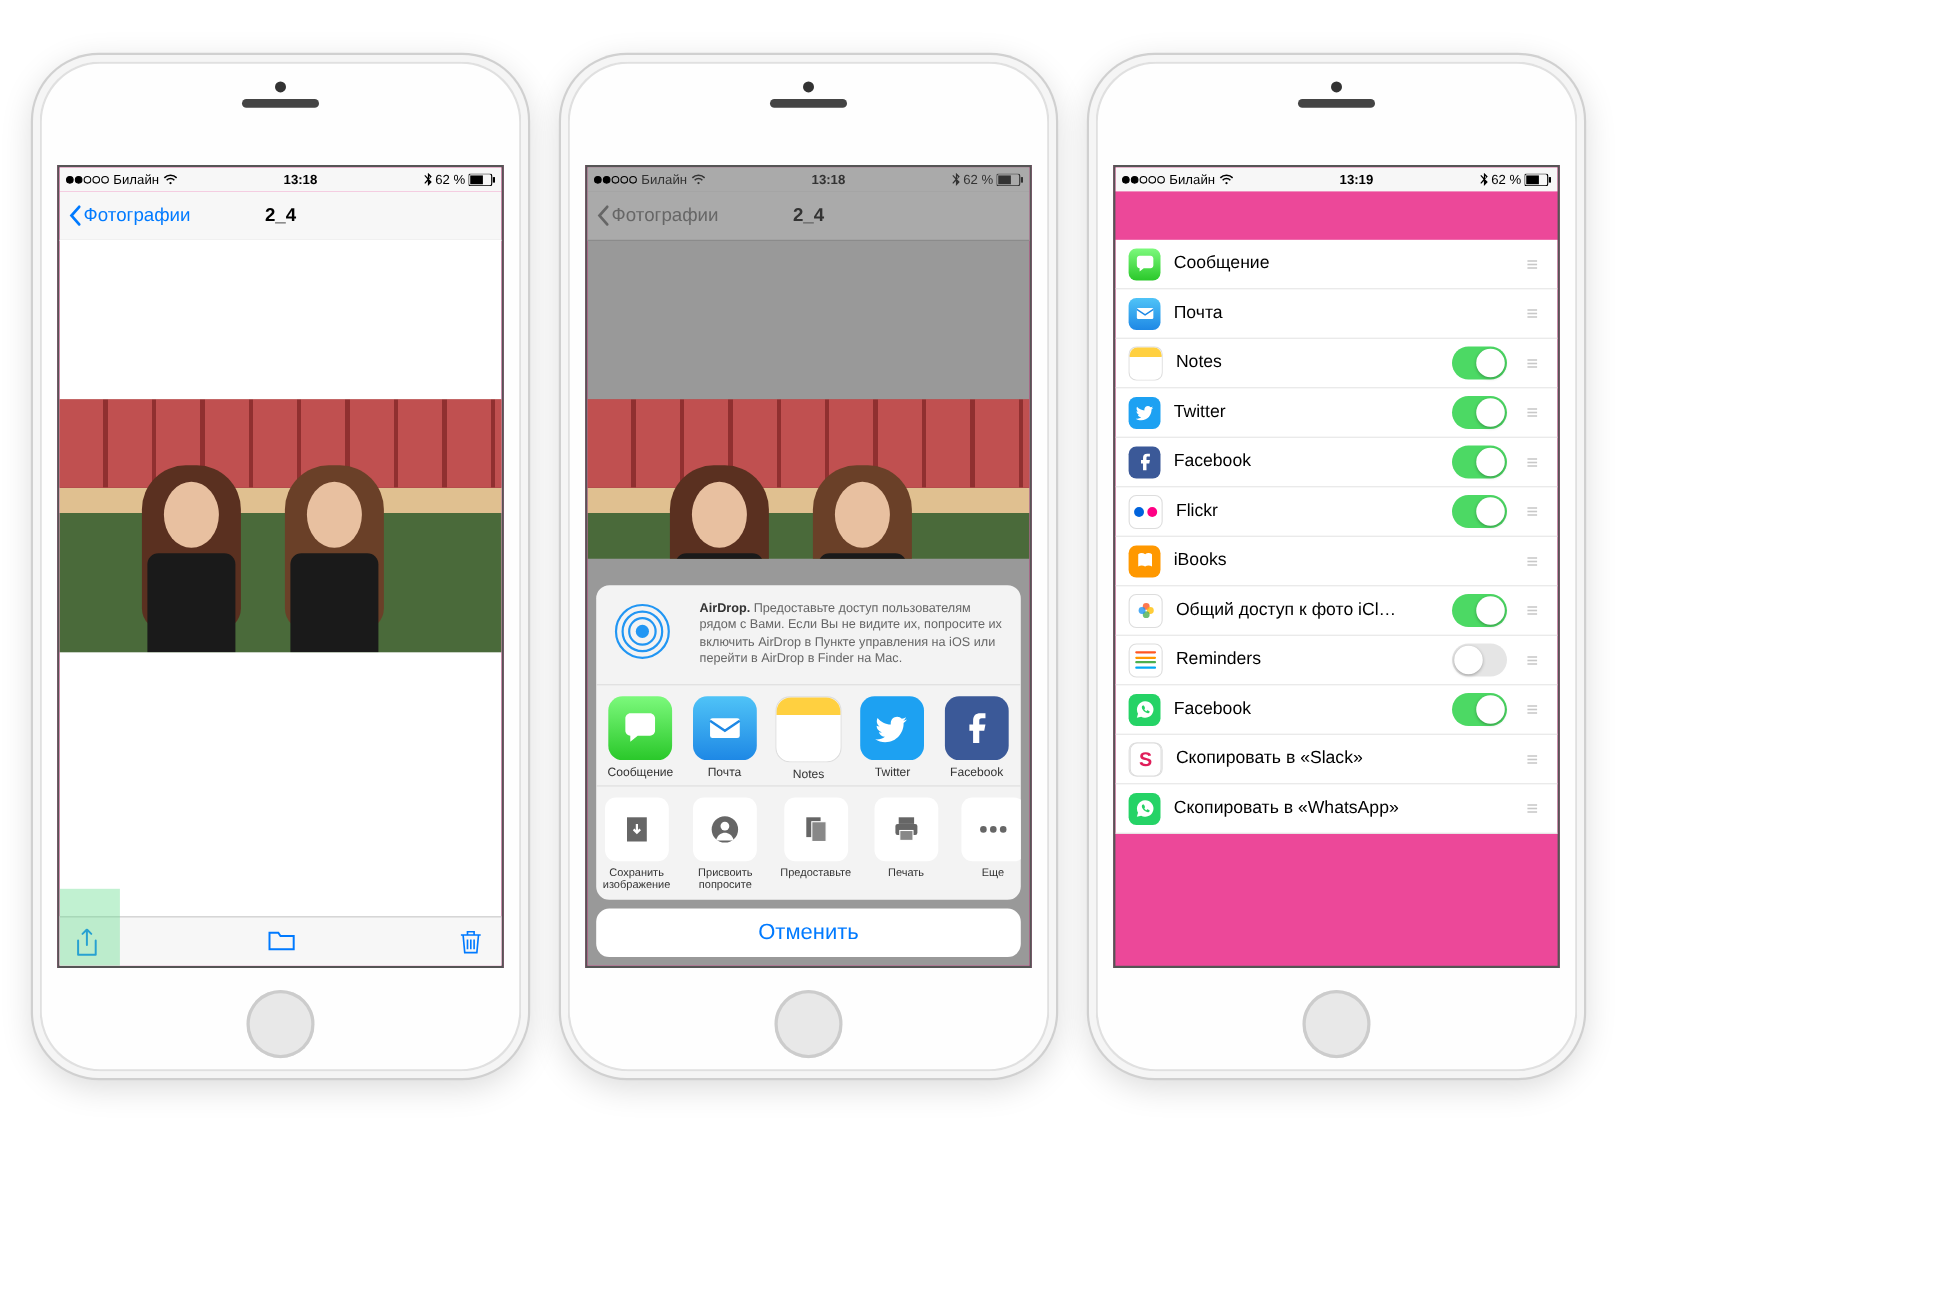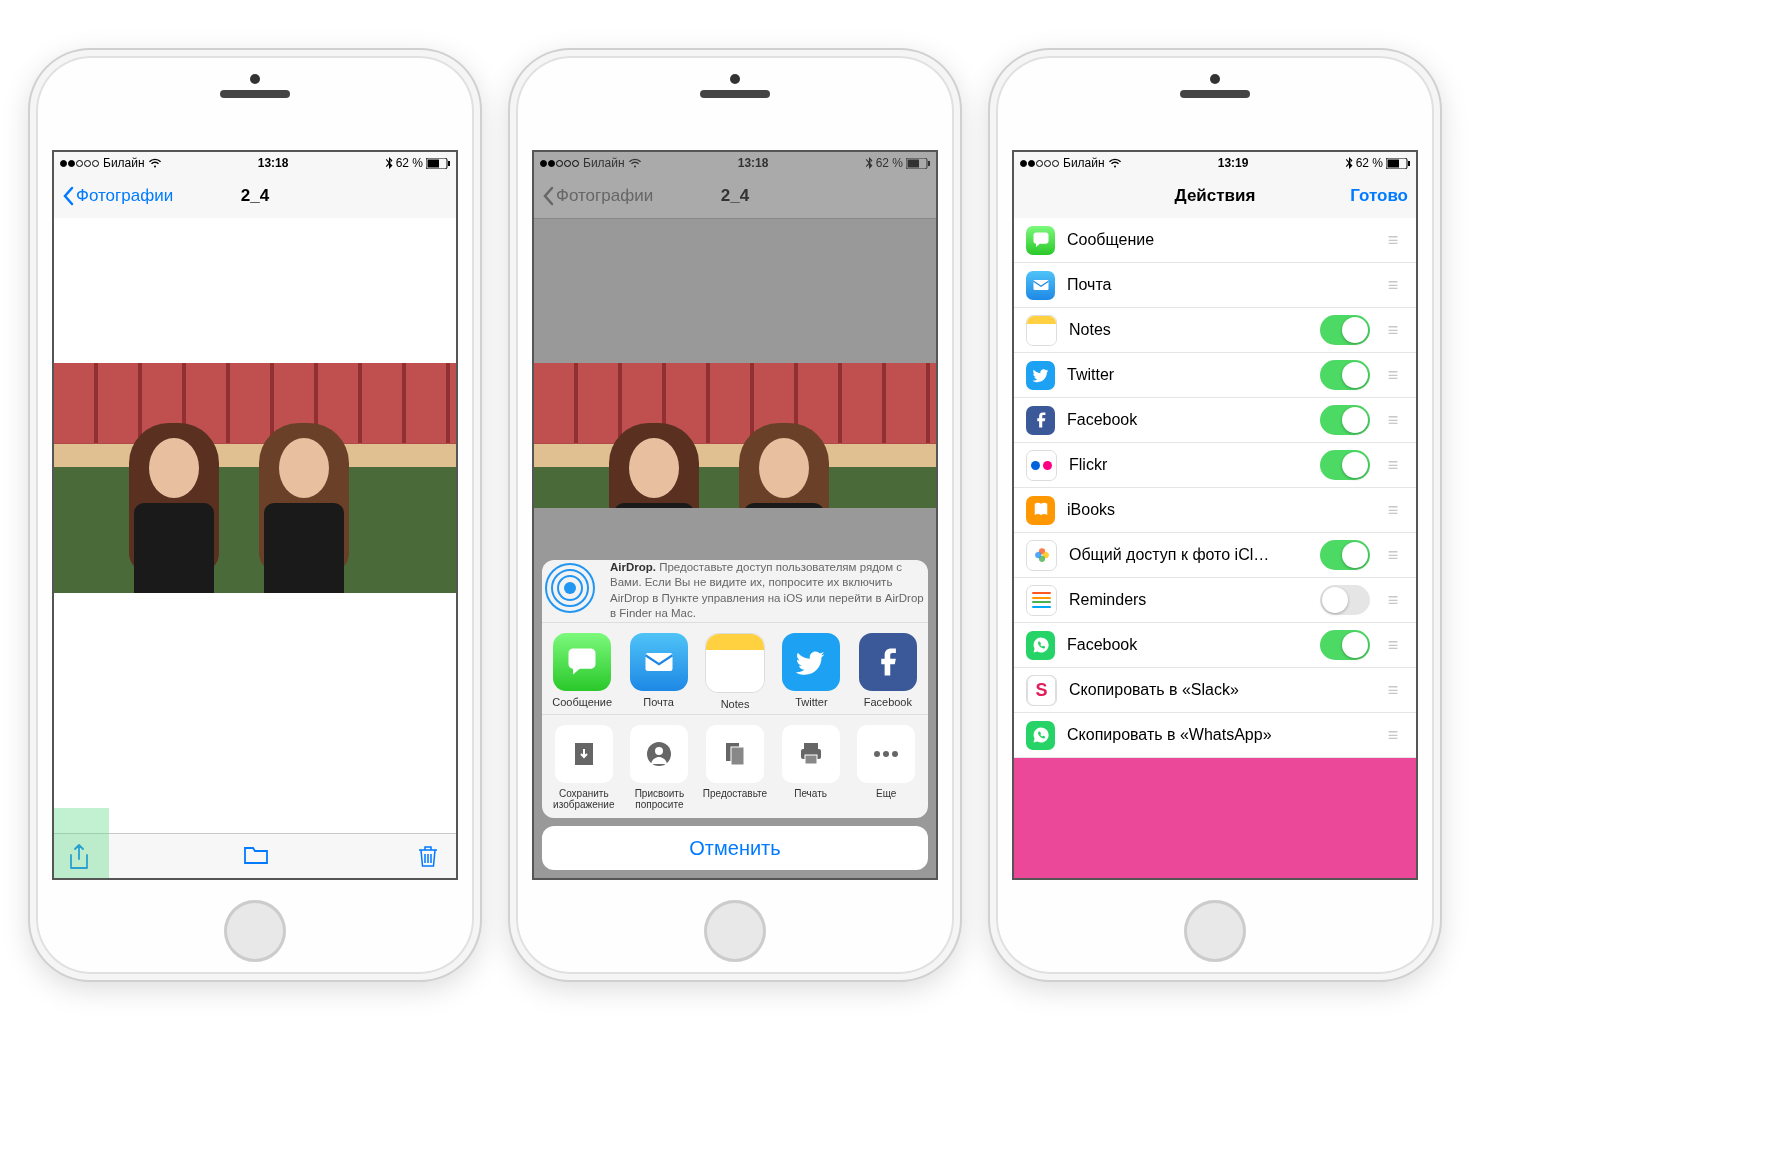--- a/index.html
+++ b/index.html
@@ -32,28 +32,28 @@
   .hair{position:absolute;top:10px;left:15px;width:90px;height:150px;background:#5a3020;border-radius:40px 40px 20px 20px;}
   .face{position:absolute;top:25px;left:35px;width:50px;height:60px;background:#e8c0a0;border-radius:50%;}
   .body{position:absolute;bottom:0;left:20px;width:80px;height:90px;background:#1a1a1a;border-radius:10px 10px 0 0;}
   .bg-building{position:absolute;top:0;left:0;right:0;height:80px;background:repeating-linear-gradient(90deg,#c05050 0 40px,#903030 40px 44px);}
   .toolbar{position:absolute;bottom:0;left:0;right:0;height:44px;border-top:1px solid #c8c8c8;background:#f7f7f7;display:flex;align-items:center;justify-content:space-between;padding:0 14px;}
   .tb-icon{width:24px;height:24px;color:#007aff;}
   .highlight{position:absolute;bottom:0;left:0;width:55px;height:70px;background:rgba(100,220,140,.4);}
   
   .dim-bg{position:absolute;inset:0;background:#999;}
   .sheet{position:absolute;left:8px;right:8px;bottom:60px;background:rgba(248,248,248,.95);border-radius:12px;overflow:hidden;}
-  .airdrop-row{display:flex;gap:12px;border-bottom:1px solid #ddd;}
+  .airdrop-row{display:flex;padding:14px;gap:24px;border-bottom:1px solid #ddd;}
   .airdrop-icon{width:56px;height:56px;flex:none;}
   .airdrop-text{font-size:11.5px;color:#666;line-height:1.35;}
   .airdrop-text b{color:#333;}
   .app-row{display:flex;padding:10px 6px 4px;gap:8px;border-bottom:1px solid #ddd;}
   .app-item{flex:1;text-align:center;font-size:11px;color:#333;}
   .app-icon{width:58px;height:58px;border-radius:13px;margin:0 auto 5px;display:flex;align-items:center;justify-content:center;font-size:30px;color:#fff;}
-  .action-row{display:flex;padding:10px 6px 8px;gap:4px;}
+  .action-row{display:flex;padding:10px 6px 8px;gap:21px;}
   .action-item{flex:1;text-align:center;font-size:10px;color:#333;}
   .action-icon{width:58px;height:58px;border-radius:10px;background:#fff;margin:0 auto 5px;display:flex;align-items:center;justify-content:center;color:#555;}
   .cancel-btn{position:absolute;left:8px;right:8px;bottom:8px;height:44px;background:#fff;border-radius:12px;display:flex;align-items:center;justify-content:center;color:#007aff;font-size:20px;font-weight:500;}
   .mini-photo{position:absolute;top:0;left:0;right:0;height:290px;overflow:hidden;}
   
   .list{background:#fff;}
   .list-row{height:44px;display:flex;align-items:center;padding:0 12px;border-bottom:1px solid #e5e5e5;gap:12px;}
   .list-icon{width:29px;height:29px;border-radius:7px;flex:none;display:flex;align-items:center;justify-content:center;font-size:16px;color:#fff;}
   .list-label{flex:1;font-size:16px;color:#000;white-space:nowrap;overflow:hidden;text-overflow:ellipsis;}
   .switch{width:50px;height:30px;border-radius:15px;background:#4cd964;position:relative;flex:none;}
@@ -344,25 +344,20 @@
             <span>62 %</span>
             <span>
               <svg width="24" height="11" viewBox="0 0 24 11">
                 <rect x="0" y="0" width="21" height="11" rx="2" fill="none" stroke="currentColor"></rect>
                 <rect x="1.5" y="1.5" width="11.5" height="8" fill="currentColor"></rect>
                 <rect x="22" y="3" width="2" height="5" fill="currentColor"></rect>
               </svg>
             </span>
           </div>
     </div>
-    <div class="nav-bar">
-      <div style="width:80px;"></div>
-      <div class="nav-title">Действия</div>
-      <div class="nav-done">Готово</div>
-    </div>
     <div class="content">
       <div class="list" id="s3-list">
             <div class="list-row">
               <div class="list-icon" style="background:linear-gradient(#7cf97c,#2ac82a);">
                 <svg width="20" height="20" viewBox="0 0 32 32">
                   <path d="M4 8c0-2 2-4 4-4h16c2 0 4 2 4 4v10c0 2-2 4-4 4H14l-6 5v-5H8c-2 0-4-2-4-4z" fill="#fff"></path>
                 </svg>
               </div>
               <div class="list-label">Сообщение</div>
               <div class="grip">≡</div>

